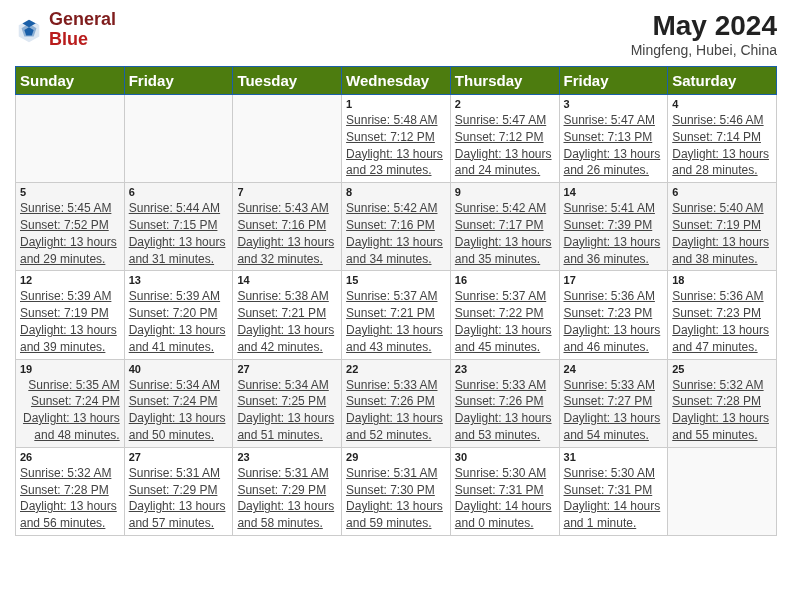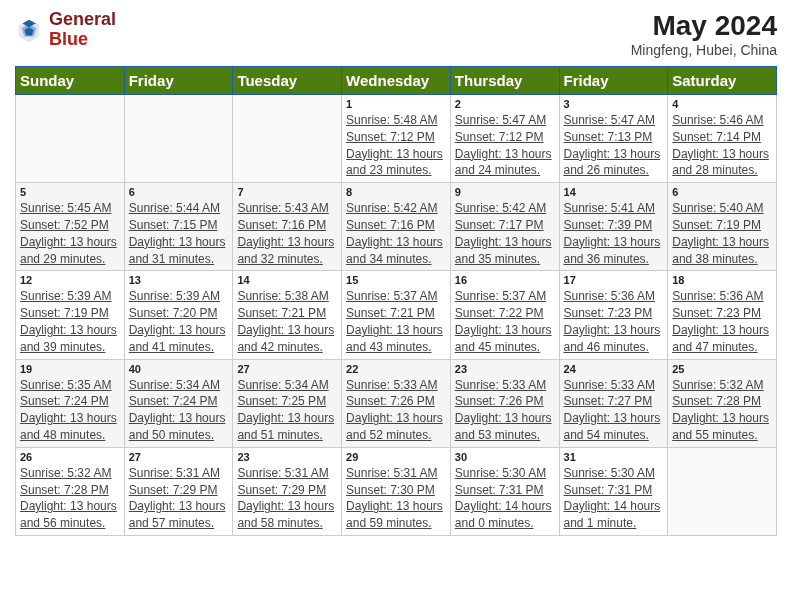--- a/index.html
+++ b/index.html
@@ -259,21 +259,21 @@
             <span class="day-number">18</span>
             <div class="day-info" style="white-space: pre-line;">Sunrise: 5:36 AM
 Sunset: 7:23 PM
 Daylight: 13 hours
 and 47 minutes.</div>
           </td>
         </tr>
         <tr>
           <td>
             <span class="day-number">19</span>
-            <div class="day-info" style="white-space: pre-line;">Sunrise: 5:35 AM
+            <div class="day-info" style="white-space: pre-line; text-align: right;">Sunrise: 5:35 AM
 Sunset: 7:24 PM
 Daylight: 13 hours
 and 48 minutes.</div>
           </td>
           <td>
             <span class="day-number">40</span>
             <div class="day-info" style="white-space: pre-line;">Sunrise: 5:34 AM
 Sunset: 7:24 PM
 Daylight: 13 hours
 and 50 minutes.</div>

